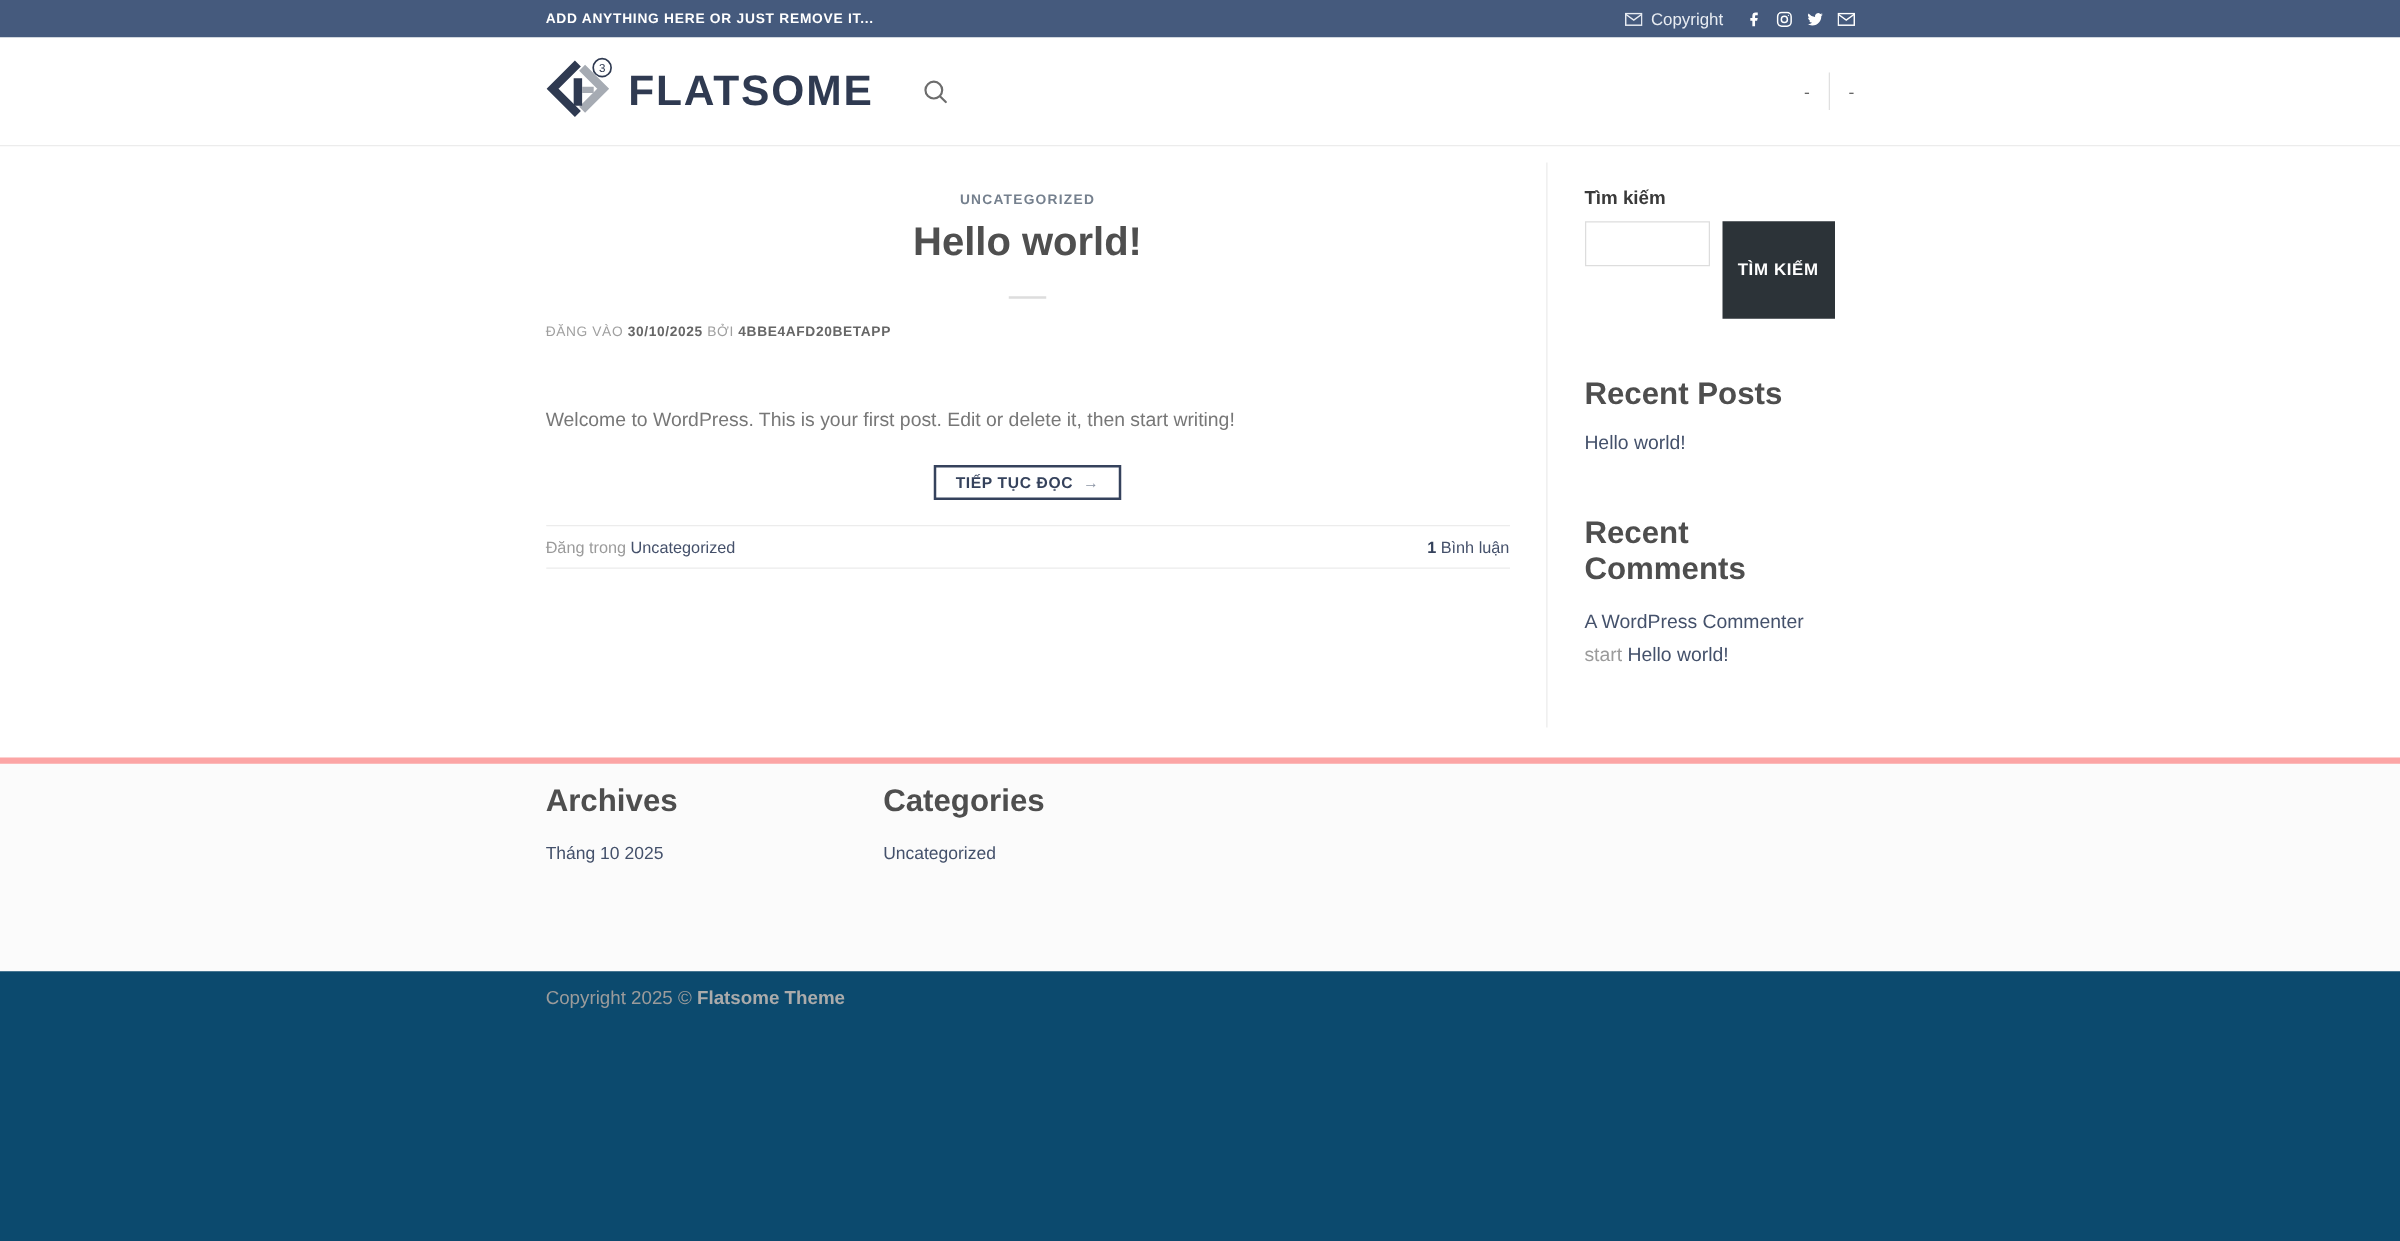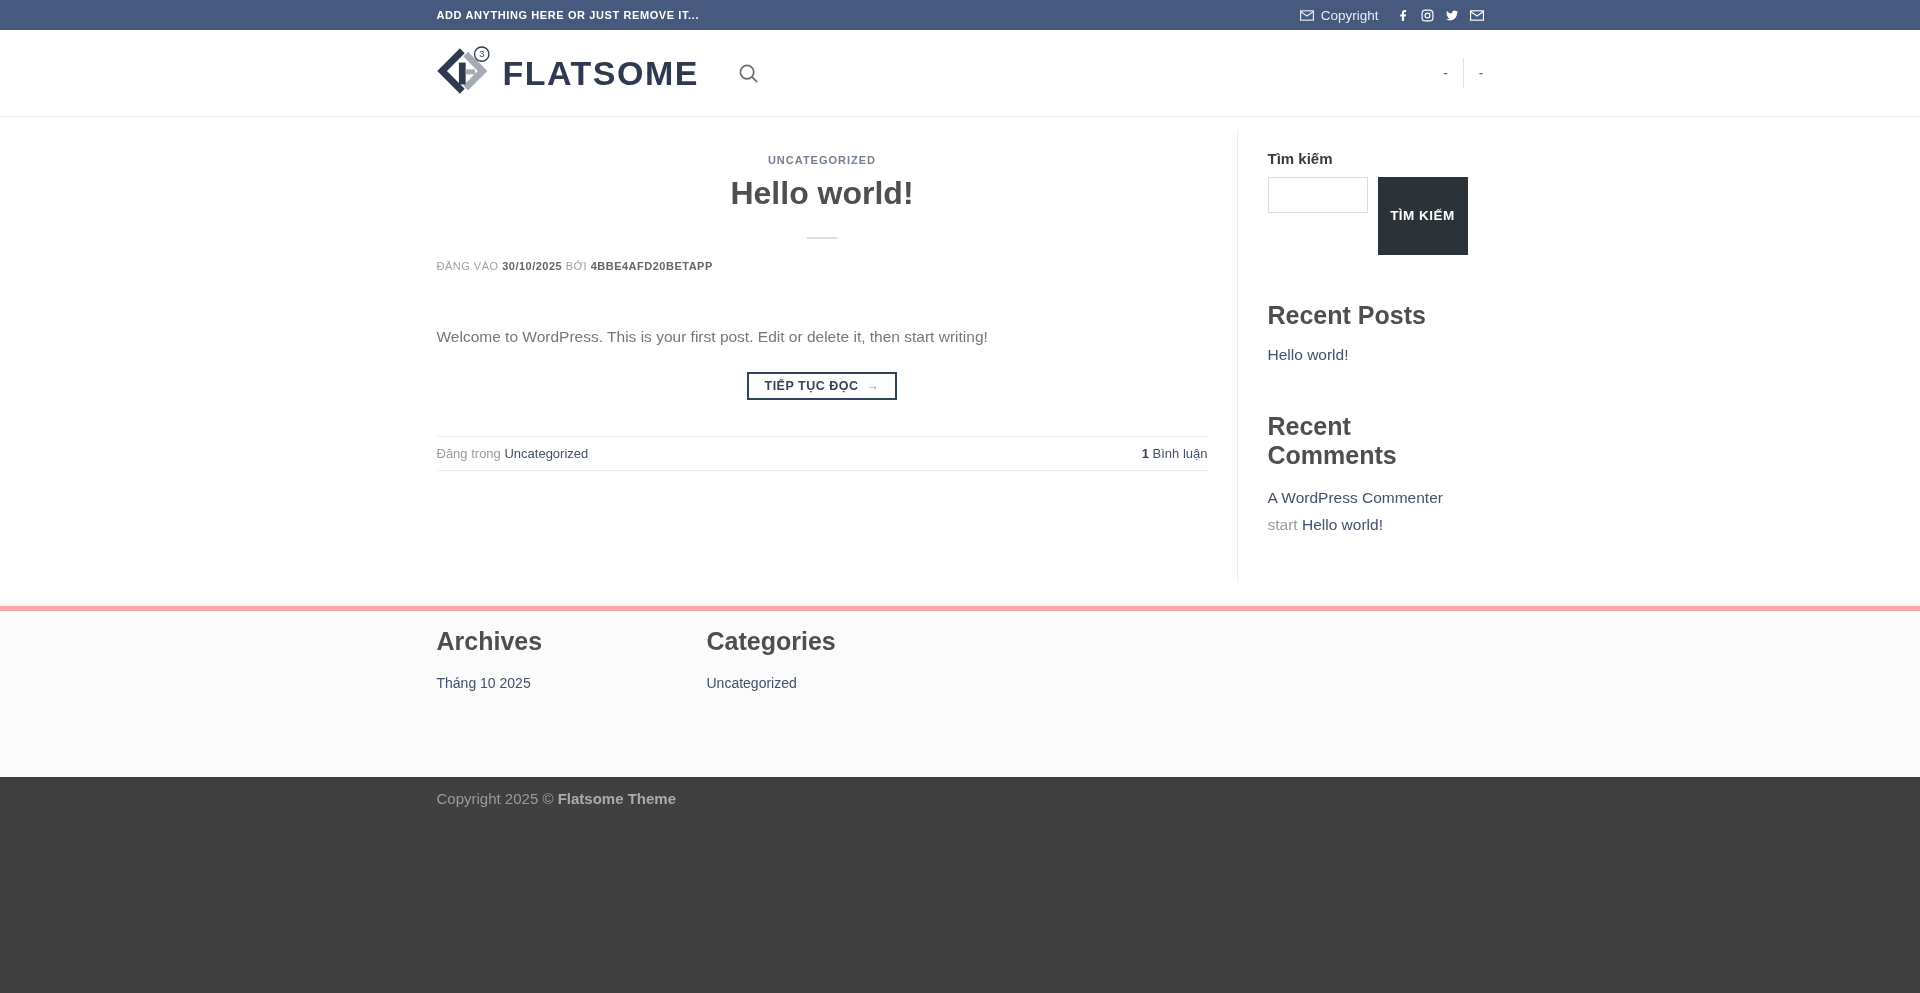--- a/index.html
+++ b/index.html
@@ -63,21 +63,21 @@
   .post-meta .strong { color: #666; font-weight: bold; cursor: pointer; }
   .post-excerpt { margin-top: 53px; font-size: 15.5px; color: #777; line-height: 1.5; }
   .read-more-wrap { margin-top: 24px; text-align: center; }
   .read-more {
     display: inline-block; background: #fff; border: 2px solid #35425c; color: #35425c;
     font-size: 12.5px; font-weight: bold; letter-spacing: .5px; text-transform: uppercase;
     padding: 5px 16px; cursor: pointer; font-family: inherit;
   }
   .read-more .arrow { color: #8b94a4; font-weight: normal; margin-left: 4px; }
   .post-footer {
-    margin-top: 36px; border-top: 1px solid #ececec; border-bottom: 1px solid #ececec;
+    margin-top: 20px; border-top: 1px solid #ececec; border-bottom: 1px solid #ececec;
     padding: 9px 0; display: flex; justify-content: space-between; align-items: center;
     font-size: 13px; color: #9b9b9b;
   }
   .post-footer a { color: #44506a; text-decoration: none; cursor: pointer; }
   .comments-link { color: #4c5a74; text-decoration: none; cursor: pointer; }
   .comments-link .count { font-weight: bold; color: #35425c; }
 
   
   .sidebar { flex: 1; margin-left: 29px; border-left: 1px solid #ececec; padding: 20px 0 0 30px; }
   .search-label { font-size: 15px; font-weight: bold; color: #3a3a3a; }
@@ -102,21 +102,21 @@
 
   
   .footer-widgets { background: #fbfbfb; border-top: 5px solid #fca5a5; height: 171px; flex: 0 0 auto; margin-top: 24px; }
   .footer-cols { display: flex; padding-top: 16px; }
   .footer-col { width: 270px; }
   .footer-col-title { font-size: 25px; font-weight: bold; color: #4e4e4e; margin: 0; }
   .footer-link-list { list-style: none; margin: 18px 0 0; padding: 0; }
   .footer-link-list a { color: #44516b; font-size: 14px; text-decoration: none; cursor: pointer; }
 
   
-  .footer-dark { background: #404040; flex: 1 1 auto; }
+  .footer-dark { background: #0c4a6e; flex: 1 1 auto; }
   .copyright { padding-top: 13px; font-size: 15px; color: #9b9b9b; }
   .copyright strong { color: #ababab; }
 </style>
 </head>
 <body>
 
 <div class="page">
 
   <div class="topbar">
     <div class="container topbar-inner">

